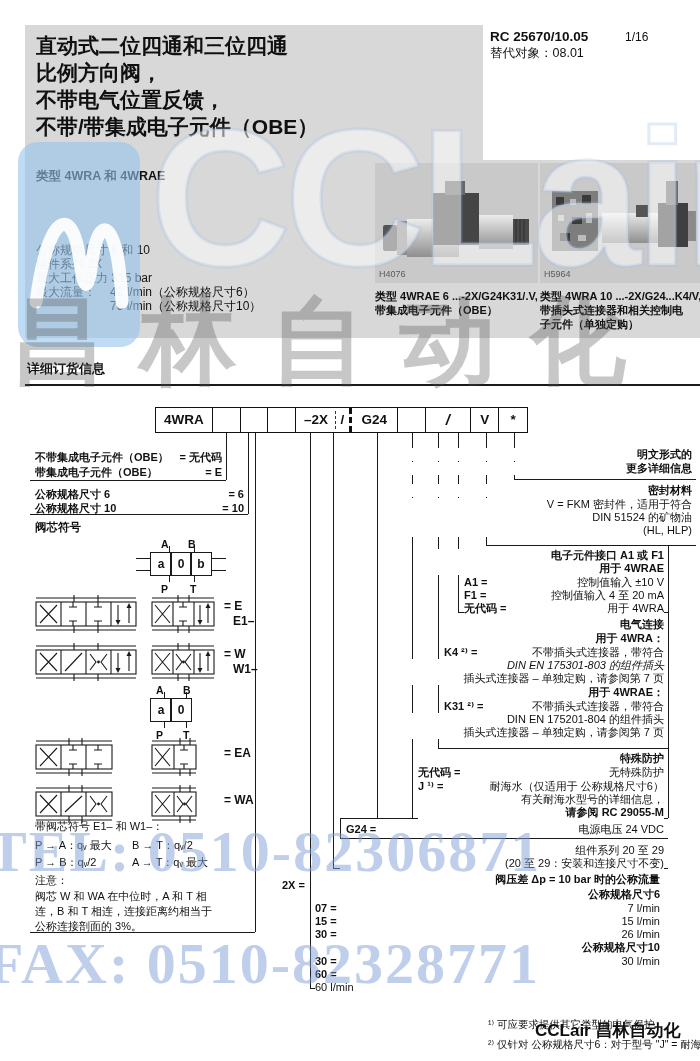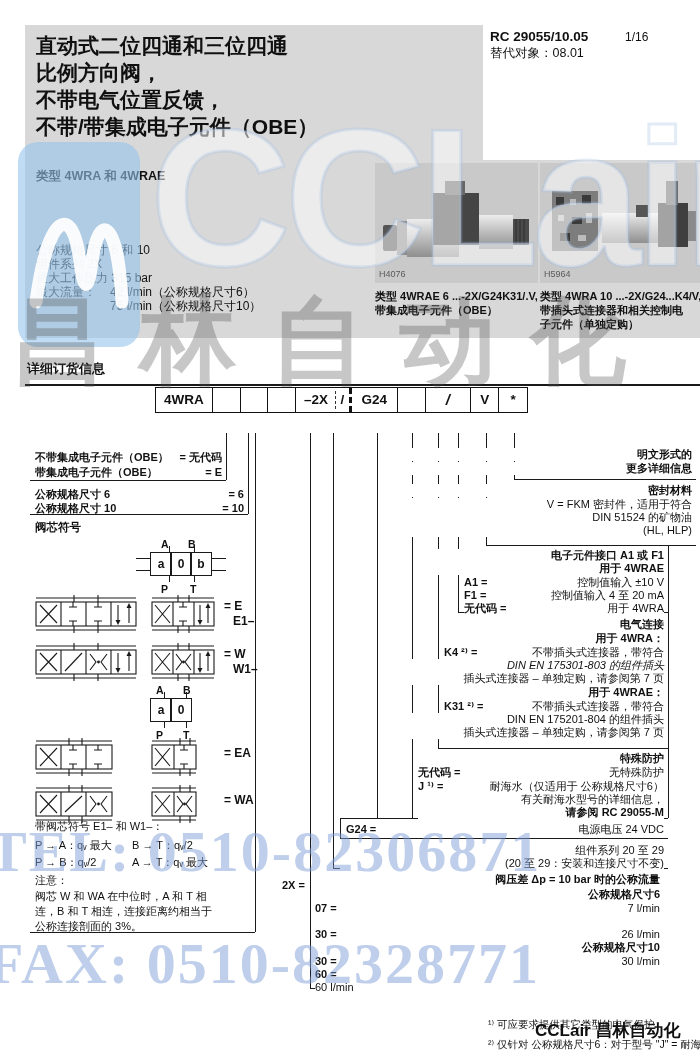--- a/index.html
+++ b/index.html
@@ -18,21 +18,21 @@
   .cellbox{position:absolute;width:20px;height:22px;border:1px solid #1a1a1a;font-size:12px;font-weight:bold;
            text-align:center;line-height:22px;}
   .wm{position:absolute;pointer-events:none;z-index:30;white-space:nowrap;}
   .wm-telfax{font-family:"Liberation Serif","DejaVu Serif",serif;font-weight:bold;font-size:58px;
              color:rgba(125,158,215,0.50);letter-spacing:2px;}
   .wm-brand{font-size:195px;font-weight:bold;color:rgba(255,255,255,0.52);letter-spacing:-6px;
             -webkit-text-stroke:3px rgba(160,190,225,0.30);}
   .wm-cn{font-size:96px;font-weight:bold;color:rgba(80,80,80,0.32);letter-spacing:34px;}
   .logo{position:absolute;left:18px;top:142px;width:122px;height:205px;border-radius:20px;
         background:rgba(150,196,236,0.60);z-index:29;}
-  #code-table{position:absolute;left:155px;top:387px;width:373px;height:26px;display:flex;
+  #code-table{position:absolute;left:155px;top:407px;width:373px;height:26px;display:flex;
               border:1.5px solid #111;box-sizing:border-box;background:transparent;}
   #code-table .cell{border-right:1.5px solid #111;box-sizing:border-box;font-size:13.5px;font-weight:bold;
                     text-align:center;line-height:23px;position:relative;}
   #code-table .cell:last-child{border-right:none;}
   .dashin{position:absolute;right:13px;top:3px;bottom:3px;border-left:1px dashed #333;}
   .thickdash{border-right:3px dashed #111 !important;}
   svg{display:block;}
   .sym path,.sym rect{stroke:#1a1a1a;stroke-width:1.1;fill:none;}
   .sym polygon{fill:#1a1a1a;stroke:none;}
 </style>
@@ -91,21 +91,21 @@
       <rect x="148" y="48" width="8" height="30" fill="#8a8a8a"></rect>
     </svg>
     <div class="t" style="left:4px;top:105px;font-size:9px;color:#5a5a5a;">H5964</div>
   </div>
 
   <div class="t b" style="left:36px;top:32px;font-size:21px;line-height:27px;">直动式二位四通和三位四通</div>
   <div class="t b" style="left:36px;top:59px;font-size:21px;line-height:27px;">比例方向阀，</div>
   <div class="t b" style="left:36px;top:113px;font-size:21px;line-height:27px;">不带/带集成电子元件（OBE）</div>
   <div class="t b" style="left:36px;top:86px;font-size:21px;line-height:27px;">不带电气位置反馈，</div>
 
-  <div class="t b" style="left:490px;top:30px;font-size:13.5px;">RC 29055/10.05</div>
+  <div class="t b" style="left:490px;top:30px;font-size:13.5px;">RC 25670/10.05</div>
   <div class="t" style="left:625px;top:31px;font-size:12px;">1/16</div>
   <div class="t" style="left:490px;top:47px;font-size:12.5px;text-align:center;">替代对象：08.01</div>
 
   <div class="t b" style="left:36px;top:170px;font-size:12.5px;">类型 4WRA 和 4WRAE</div>
 
   <div class="t" style="left:36px;top:244px;font-size:12px;">公称规格尺寸 6 和 10</div>
   <div class="t" style="left:36px;top:258px;font-size:12px;">组件系列 2X</div>
   <div class="t" style="left:36px;top:272px;font-size:12px;">最大工作压力 315 bar</div>
   <div class="t" style="left:36px;top:286px;font-size:12px;">最大流量：</div>
   <div class="t" style="left:110px;top:286px;font-size:12px;">42 l/min（公称规格尺寸6）</div>
@@ -387,20 +387,24 @@
   <div class="t b" style="left:282px;top:845px;font-size:11px;margin-top:34px;">2X =</div>
   <div class="t r wbg" style="left:340px;top:844px;width:324px;">组件系列 20 至 29</div>
   <div class="t r wbg" style="left:340px;top:857px;width:324px;">(20 至 29：安装和连接尺寸不变)</div>
 
   <div class="t b r wbg" style="left:340px;top:873px;width:320px;">阀压差 Δp = 10 bar 时的公称流量</div>
   <div class="t b r wbg" style="left:340px;top:888px;width:320px;">公称规格尺寸6</div>
   <div class="row wbg" style="left:315px;top:902px;width:345px;">
     <span class="b">07 =</span>
     <span>7 l/min</span>
   </div>
+  <div class="row wbg" style="left:315px;top:915px;width:345px;">
+    <span class="b">15 =</span>
+    <span>15 l/min</span>
+  </div>
   <div class="row wbg" style="left:315px;top:928px;width:345px;">
     <span class="b">30 =</span>
     <span>26 l/min</span>
   </div>
   <div class="t b r wbg" style="left:340px;top:941px;width:320px;">公称规格尺寸10</div>
   <div class="row wbg" style="left:315px;top:955px;width:345px;">
     <span class="b">30 =</span>
     <span>30 l/min</span>
   </div>
   <div class="row wbg" style="left:315px;top:968px;width:345px;flex-direction:column;">

